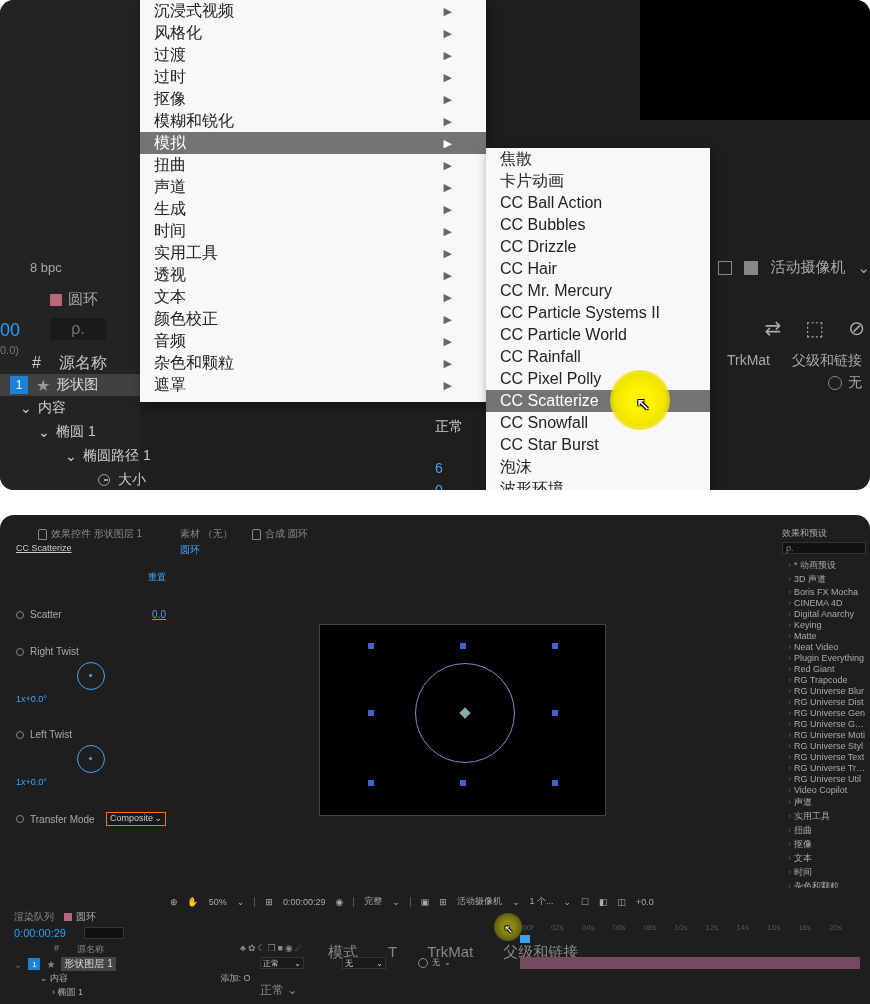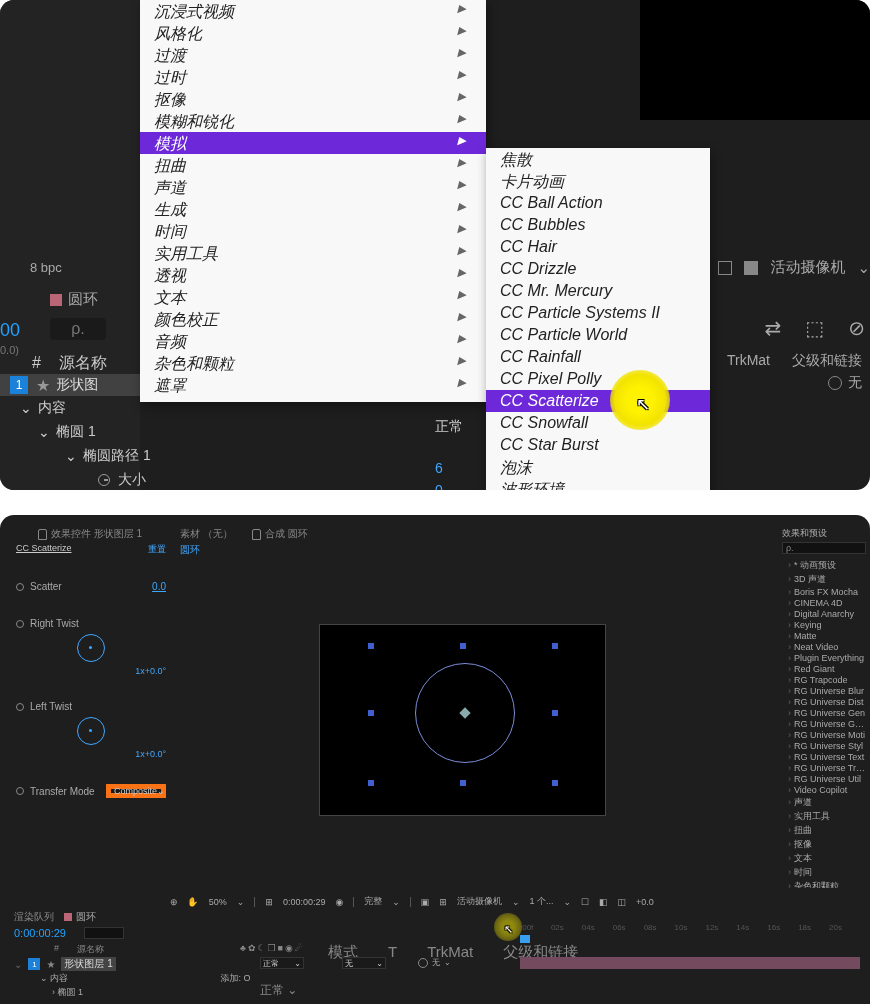--- a/index.html
+++ b/index.html
@@ -41,23 +41,23 @@
   .cam-row .sq { width: 14px; height: 14px; border: 1px solid #888; }
   .cam-row .sq.fill { background: #888; }
   .right-icons { position: absolute; right: 5px; top: 316px; display: flex; gap: 24px; font-size: 20px; color: #aaa; }
   .hdr-trkmat { position: absolute; right: 100px; top: 352px; font-size: 14px; color: #aaa; }
   .hdr-parent { position: absolute; right: 8px; top: 352px; font-size: 14px; color: #aaa; }
   .parent-val { position: absolute; right: 8px; top: 374px; display: flex; align-items: center; gap: 6px; font-size: 14px; }
   .spiral { width: 14px; height: 14px; border: 1.5px solid #888; border-radius: 50%; }
   
   
   .menu { position: absolute; background: #f8f8f8; color: #222; font-size: 16px; box-shadow: 2px 4px 10px rgba(0,0,0,.4); }
-  .menu .mitem { padding: 2px 20px 2px 14px; display: flex; align-items: flex-start; justify-content: space-between; height: 22px; cursor: default; font-style: italic; }
+  .menu .mitem { padding: 2px 34px 2px 14px; display: flex; align-items: center; justify-content: space-between; height: 22px; cursor: default; }
   .menu .mitem .arrow { font-size: 11px; color: #666; }
-  .menu .mitem.hover { background: #6d28d9; color: #fff; }
+  .menu .mitem.hover { background: #737373; color: #fff; }
   .menu .mitem.hover .arrow { color: #fff; }
   #menu1 { left: 140px; top: 0; width: 346px; height: 402px; }
   #menu2 { left: 486px; top: 148px; width: 224px; height: 344px; }
   
   .yellow-cursor { position: absolute; width: 60px; height: 60px; border-radius: 50%; background: radial-gradient(circle, #fff200 30%, #f2e300 60%, transparent 100%); pointer-events: none; }
   .cursor-arrow { color: #fff; font-size: 17px; text-shadow: -1px -1px 0 #000,1px -1px 0 #000,-1px 1px 0 #000,1px 1px 0 #000; }
   #yc1 { left: 610px; top: 370px; }
   #ca1 { position: absolute; left: 636px; top: 394px; }
   
   
@@ -65,28 +65,28 @@
   .p2-top-tabs { position: absolute; top: 12px; left: 38px; display: flex; gap: 4px; align-items: center; }
   .lock { width: 9px; height: 11px; border: 1px solid #888; border-radius: 2px 2px 0 0; }
   .tab-label { color: #888; }
   .p2-mid-tabs { position: absolute; top: 12px; left: 180px; }
   .p2-mid-tabs2 { position: absolute; top: 12px; left: 252px; display: flex; gap: 4px; align-items: center; }
   .crumb { position: absolute; top: 28px; left: 180px; color: #3fa7ff; }
   
   .fx-panel { position: absolute; left: 16px; top: 28px; width: 150px; }
   .fx-head { display: flex; justify-content: space-between; font-size: 9px; color: #888; }
   .fx-title { color: #ccc; text-decoration: underline; }
-  .fx-reset { color: #3fa7ff; }
+  .fx-reset { color: #3fa7ff; margin-top: 28px; }
   .fx-prop { display: flex; align-items: center; gap: 6px; padding: 1px 0; margin-top: 24px; }
   .fx-sw { width: 8px; height: 8px; border: 1px solid #888; border-radius: 50%; }
   .fx-val { margin-left: auto; color: #3fa7ff; text-decoration: underline; }
   .dial { width: 28px; height: 28px; border: 1.5px solid #3fa7ff; border-radius: 50%; margin: 4px auto; position: relative; }
   .dial::after { content: ""; position: absolute; width: 3px; height: 3px; background: #3fa7ff; border-radius: 50%; top: 11px; left: 11px; }
-  .dial-val { text-align: right; color: #3fa7ff; font-size: 9px; }
-  .fx-dd { width: 60px; height: 14px; background: #1a1a1a; border: 5px solid #f97316; color: #ccc; font-size: 9px; padding: 0 3px; display: flex; align-items: center; justify-content: space-between; margin-left: auto; }
+  .dial-val { text-align: left; color: #3fa7ff; font-size: 9px; }
+  .fx-dd { width: 60px; height: 14px; background: #1a1a1a; border: 1px solid #f97316; color: #ccc; font-size: 9px; padding: 0 3px; display: flex; justify-content: space-between; margin-left: auto; }
   
   .viewport { position: absolute; left: 320px; top: 110px; width: 285px; height: 190px; background: #000; outline: 1px solid #444; }
   .vp-circle { position: absolute; left: 95px; top: 38px; width: 100px; height: 100px; border: 1.5px solid #7a8dd8; border-radius: 50%; }
   .vp-center { position: absolute; left: 141px; top: 84px; width: 8px; height: 8px; background: #8aa; transform: rotate(45deg); }
   .vp-handle { position: absolute; width: 6px; height: 6px; background: #4060d0; }
   .vp-h1 { left: 48px; top: 18px; } .vp-h2 { left: 140px; top: 18px; } .vp-h3 { left: 232px; top: 18px; }
   .vp-h4 { left: 48px; top: 85px; } .vp-h5 { left: 232px; top: 85px; }
   .vp-h6 { left: 48px; top: 155px; } .vp-h7 { left: 140px; top: 155px; } .vp-h8 { left: 232px; top: 155px; }
   
   .vp-toolbar { position: absolute; left: 170px; top: 380px; display: flex; gap: 10px; align-items: center; color: #aaa; font-size: 9px; }
@@ -279,24 +279,24 @@
       <div class="mitem">
         <span>卡片动画</span>
       </div>
       <div class="mitem">
         <span>CC Ball Action</span>
       </div>
       <div class="mitem">
         <span>CC Bubbles</span>
       </div>
       <div class="mitem">
+        <span>CC Drizzle</span>
+      </div>
+      <div class="mitem">
         <span>CC Hair</span>
-      </div>
-      <div class="mitem">
-        <span>CC Drizzle</span>
       </div>
       <div class="mitem">
         <span>CC Mr. Mercury</span>
       </div>
       <div class="mitem">
         <span>CC Particle Systems II</span>
       </div>
       <div class="mitem">
         <span>CC Particle World</span>
       </div>

